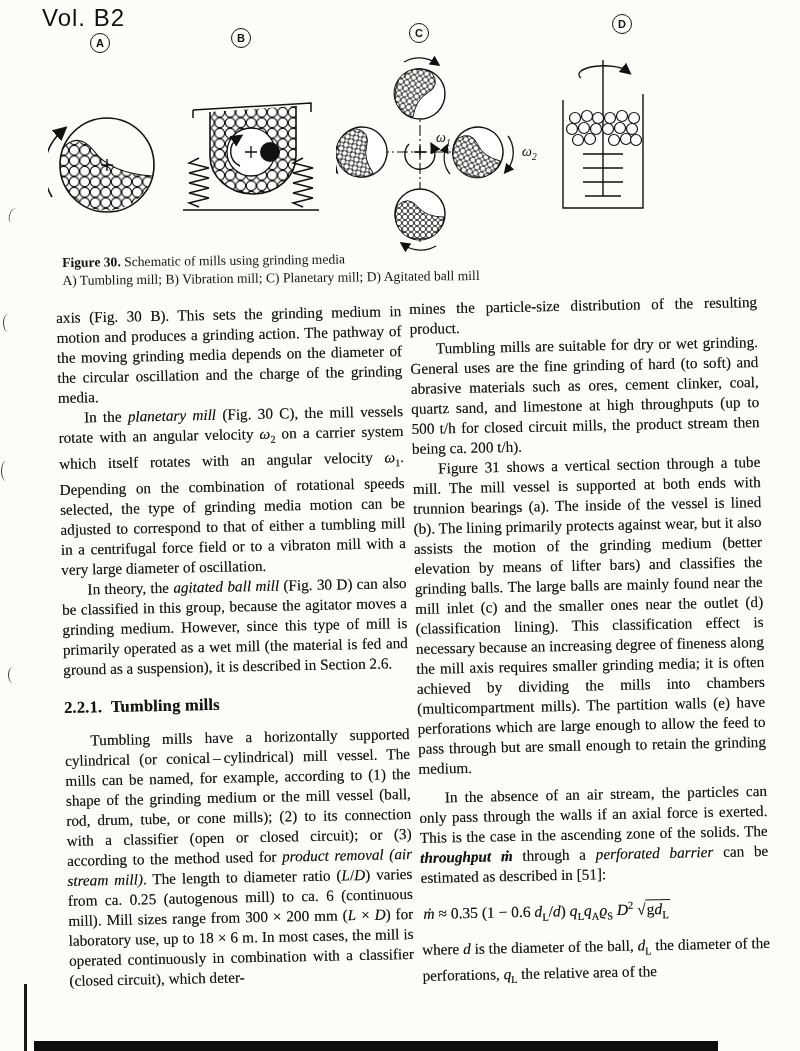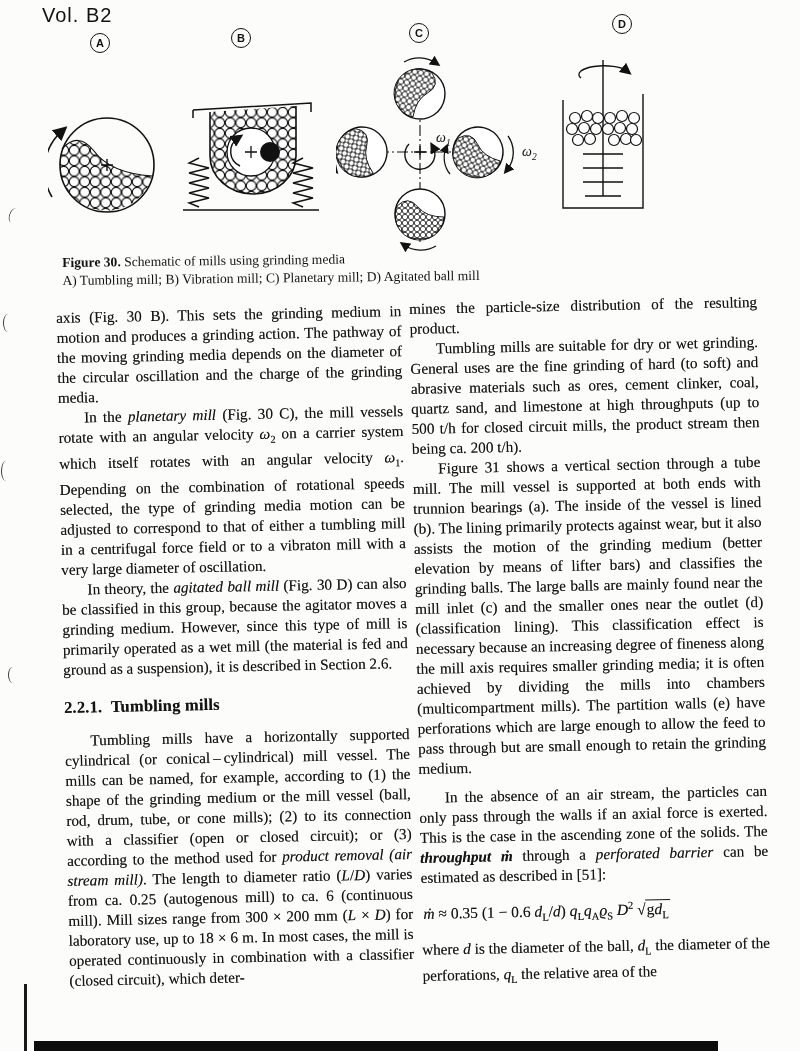--- a/index.html
+++ b/index.html
@@ -1,19 +1,19 @@
 <!DOCTYPE html>
 <html><head>
 <meta charset="utf-8">
 <style>
   html,body{margin:0;padding:0;background:#e8e8e6;}
   .page{position:relative;width:800px;height:1051px;background:#fcfcfa;overflow:hidden;
         font-family:"Liberation Serif", serif;color:#161616;}
   .vol{position:absolute;left:42px;top:4px;font-family:"Liberation Sans",sans-serif;
-       font-size:20px;letter-spacing:1px;color:#111;text-align:right;}
+       font-size:24px;letter-spacing:1px;color:#111;text-align:right;}
   
   .plabel{position:absolute;width:18px;height:18px;border:1.4px solid #111;border-radius:50%;
           display:flex;align-items:center;justify-content:center;
           font-family:"Liberation Sans",sans-serif;font-size:11px;font-weight:bold;color:#111;background:#fcfcfa;}
   svg.panel{position:absolute;}
   svg.panel *{vector-effect:none;}
   
   .caption{position:absolute;font-size:13.6px;line-height:17.5px;transform:rotate(-0.7deg);
            transform-origin:left top;color:#131313;}
   .caption b{font-weight:bold;}

